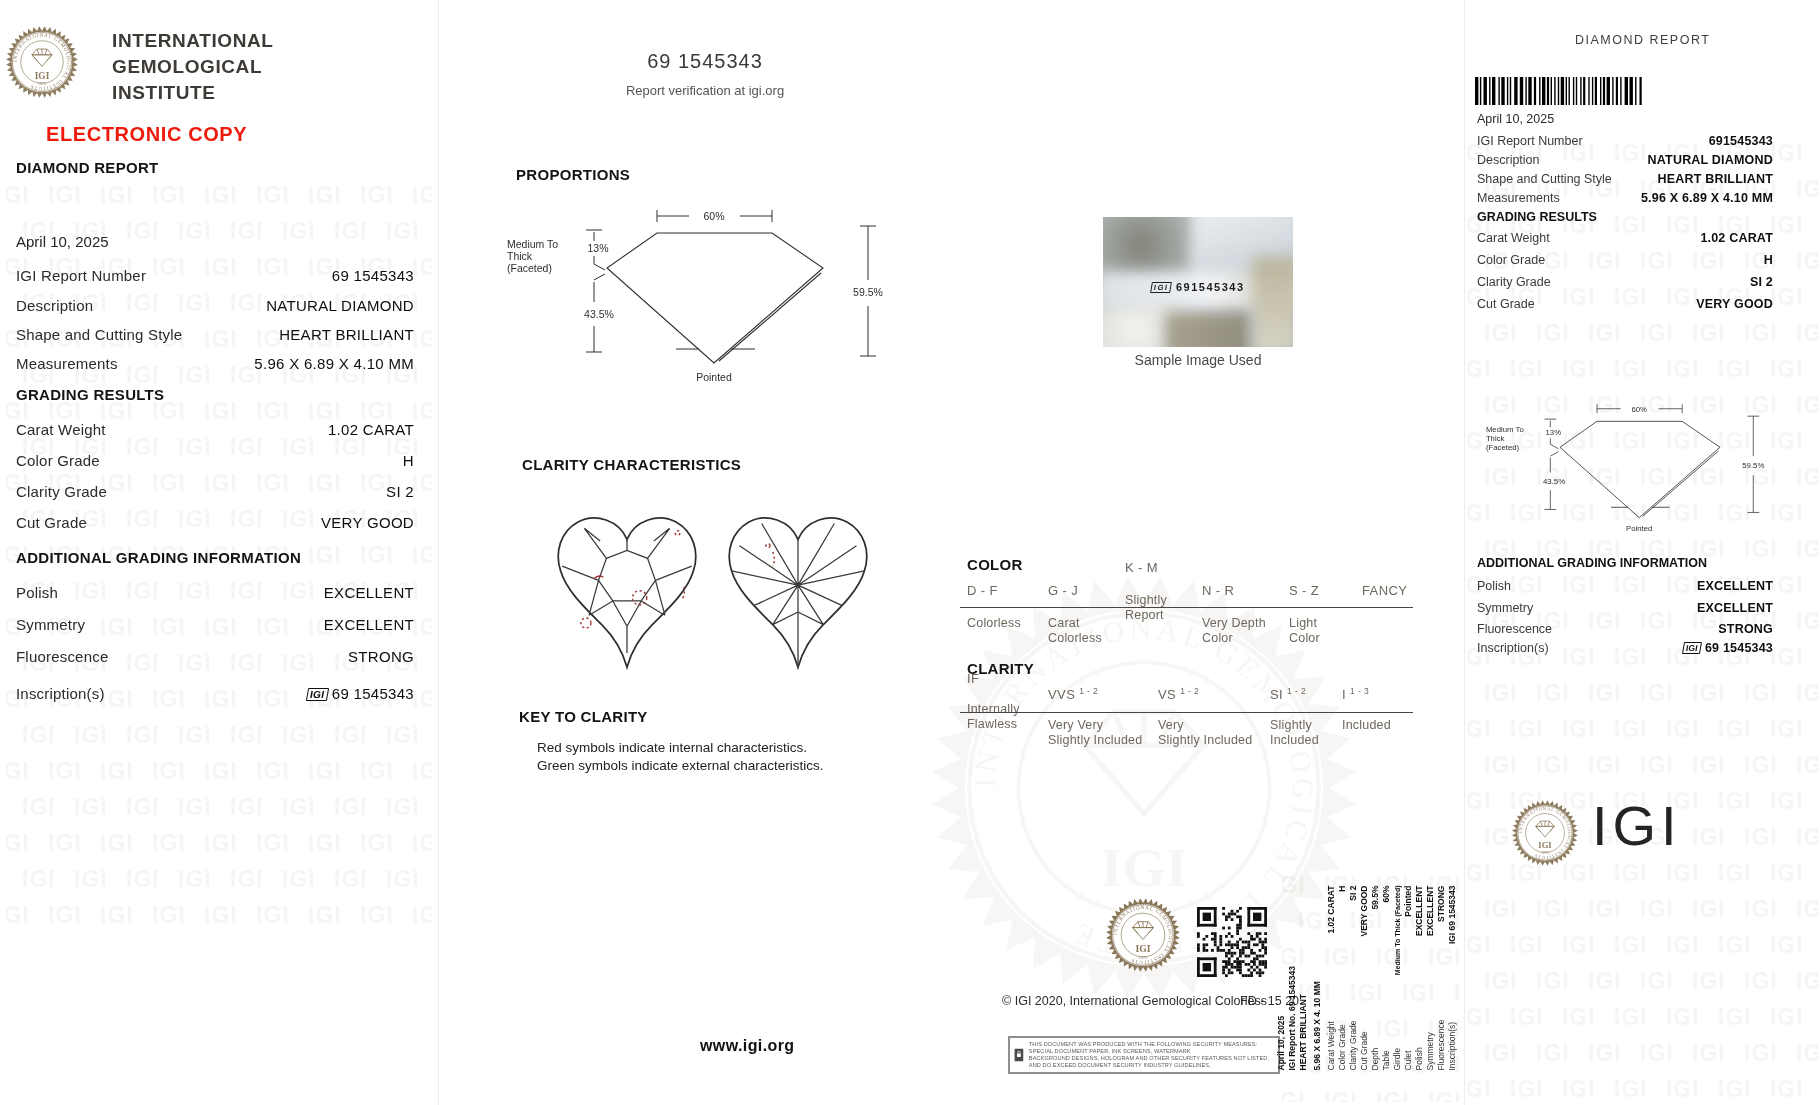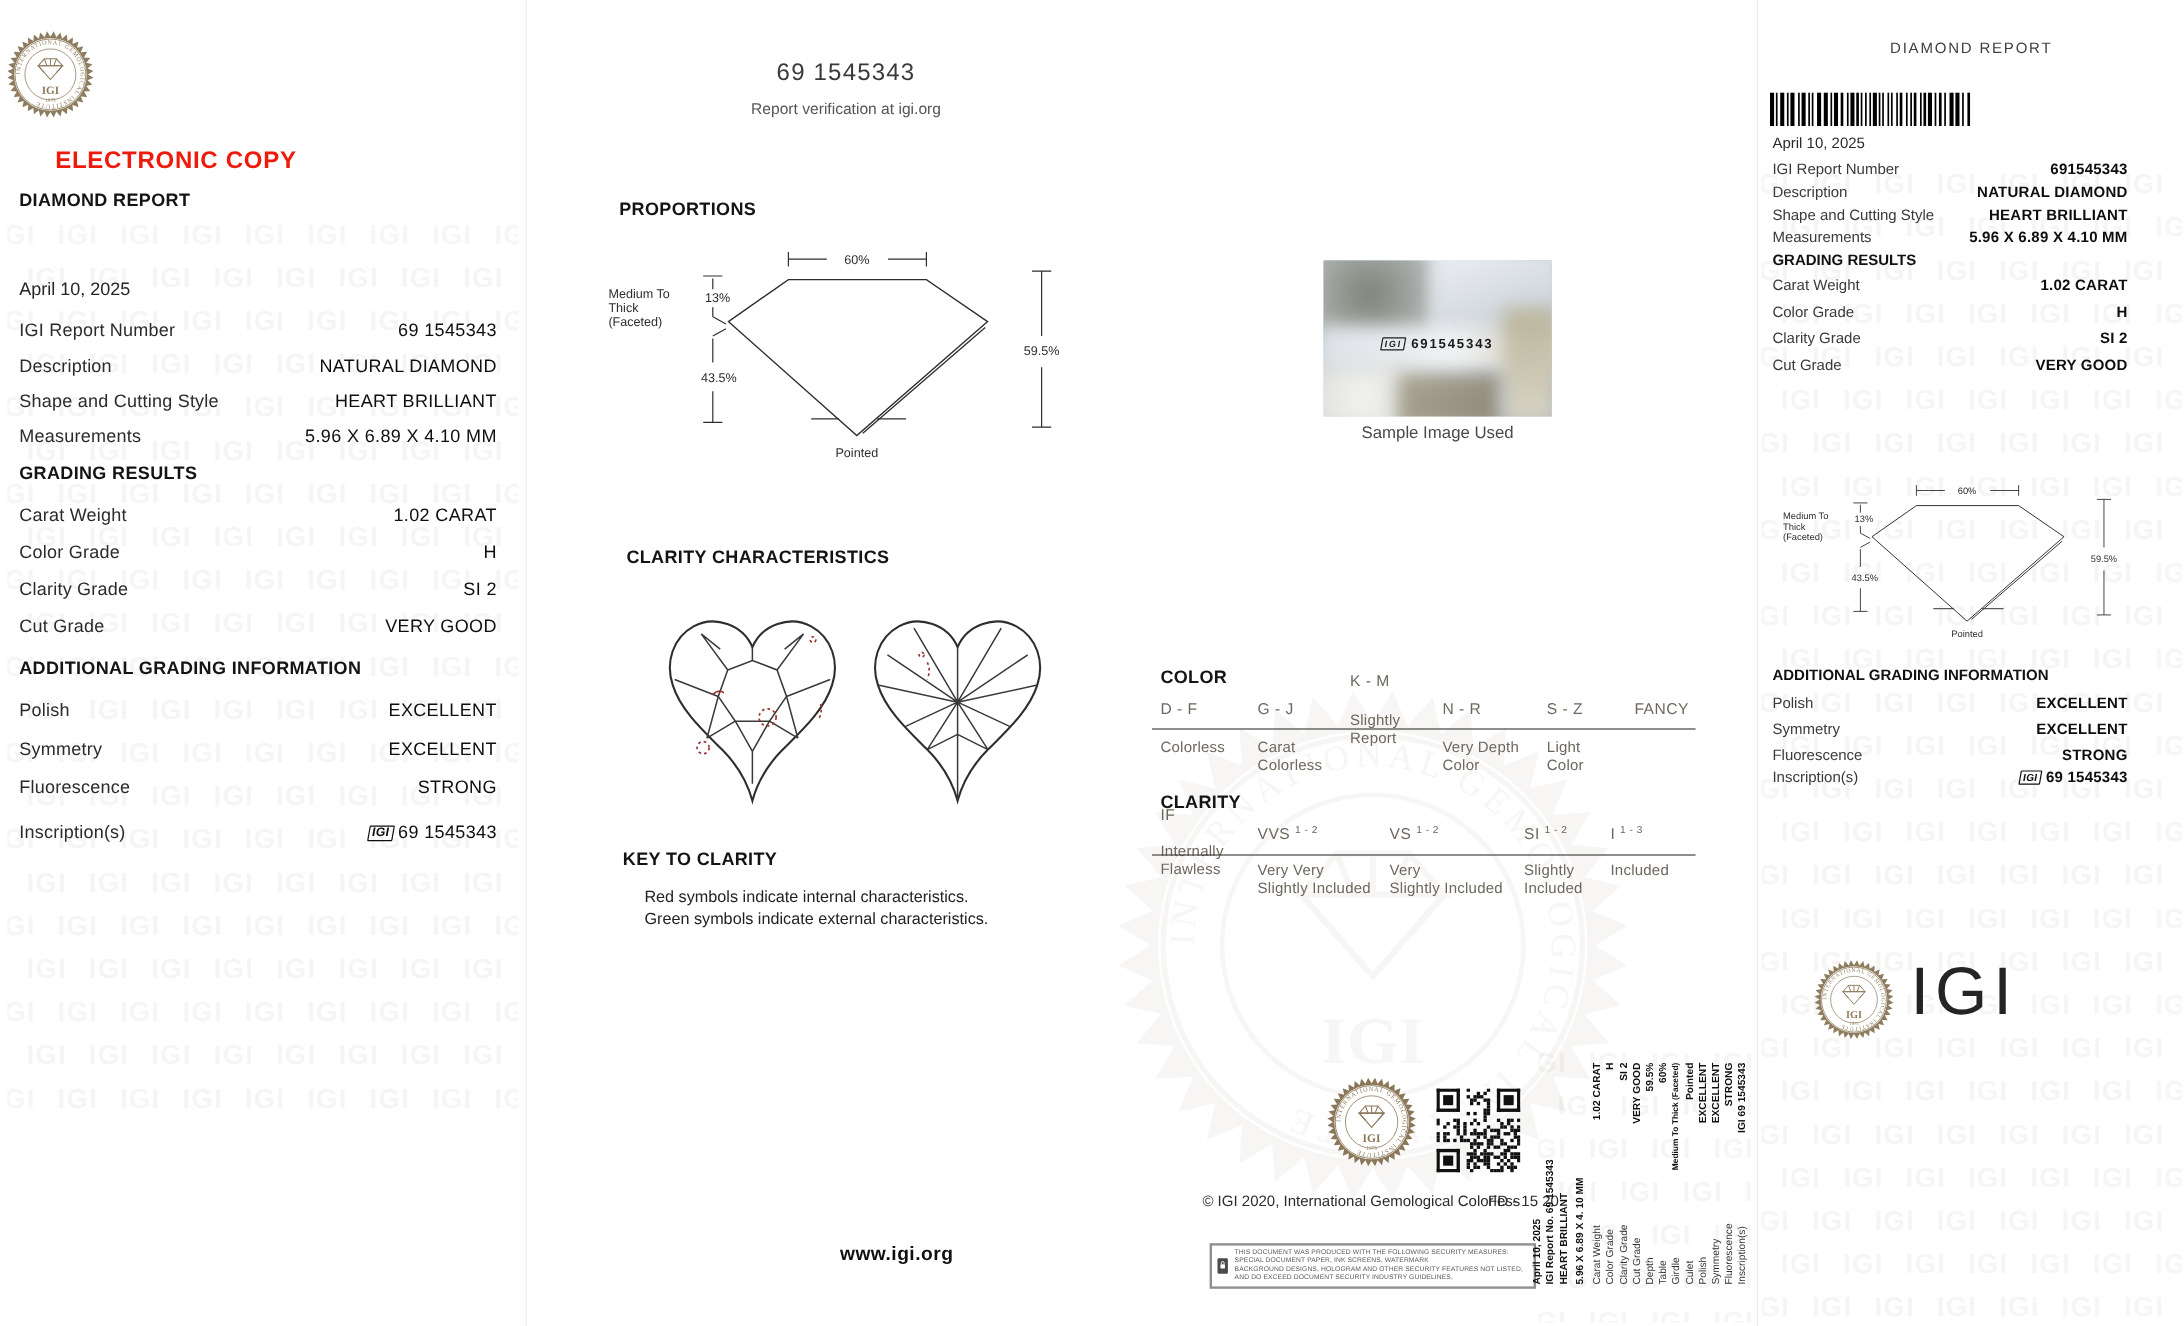--- a/index.html
+++ b/index.html
@@ -475,20 +475,25 @@
         </defs>
         <text font-size="7" letter-spacing="1" fill="#8e7c5e" font-family="Liberation Serif,serif"><textPath href="#atc">INTERNATIONAL GEMOLOGICAL INSTITUTE</textPath></text>
         <g fill="none" stroke="#8e7c5e" stroke-width="1.2">
           <polygon points="36,44 64,44 57,36 43,36"></polygon>
           <polygon points="36,44 64,44 50,60"></polygon>
           <path d="M43,36 L46,44 M57,36 L54,44 M50,36 L50,44 M36,44 L43,52 M64,44 L57,52"></path>
         </g>
         <text x="50" y="77" text-anchor="middle" font-size="13" font-weight="bold" fill="#8e7c5e" font-family="Liberation Serif,serif">IGI</text>
         <text x="50" y="86" text-anchor="middle" font-size="6" fill="#8e7c5e" font-family="Liberation Serif,serif">1975</text>
       </svg></div>
+  <div class="abs" style="left:112px;top:28px;font-weight:bold;font-size:19px;line-height:26px;letter-spacing:.6px;color:#3e3a36">
+    <div>INTERNATIONAL</div>
+    <div>GEMOLOGICAL</div>
+    <div>INSTITUTE</div>
+  </div>
   <div class="abs" style="left:46px;top:123px;font-weight:bold;font-size:20px;letter-spacing:.6px;color:#ee1b0c">ELECTRONIC COPY</div>
   <div class="abs heading" style="left:16px;top:159px">DIAMOND REPORT</div>
 
   <div class="abs" style="left:16px;top:233px;font-size:15px;color:#252525">April 10, 2025</div>
 
   <div class="lp-row" style="top:267px">
     <span class="lbl">IGI Report Number</span>
     <span class="val">69 1545343</span>
   </div>
   <div class="lp-row" style="top:297px">

